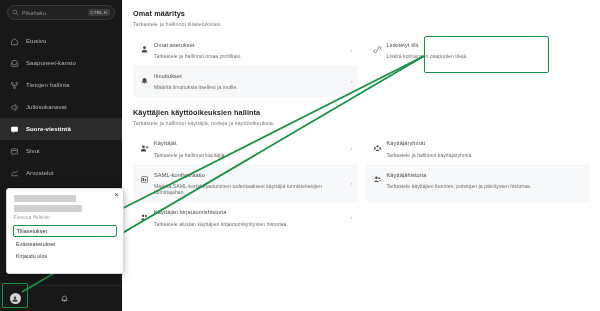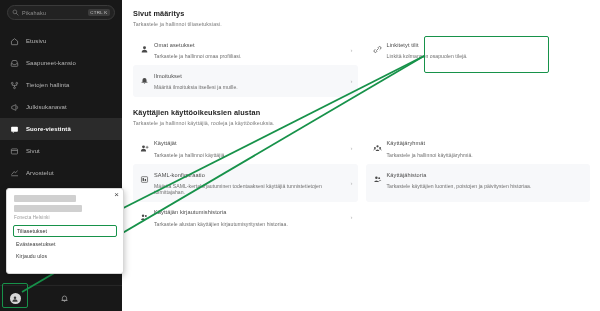--- a/index.html
+++ b/index.html
@@ -307,21 +307,21 @@
       <div class="popup-sub">Fonecta Helsinki</div>
       <div class="popup-item highlight">Tiliasetukset</div>
       <div class="popup-item">Evästeasetukset</div>
       <div class="popup-item">Kirjaudu ulos</div>
     </div>
 
   </div>
 
   <div class="main">
 
-    <div class="sec-title">Sivut määritys</div>
+    <div class="sec-title">Omat määritys</div>
     <div class="sec-sub">Tarkastele ja hallinnoi tiliasetuksiasi.</div>
 
     <div class="grid">
 
       <div class="card">
         <div class="card-head">
           <span class="card-ico">
             <svg viewBox="0 0 16 16" width="9" height="9">
                 <circle cx="8" cy="5" r="2.6" fill="#4a4a4a"></circle>
                 <path d="M3 13.4a5 5 0 0 1 10 0z" fill="#4a4a4a"></path>
@@ -360,21 +360,21 @@
         </div>
         <div class="card-desc">Määritä ilmoituksia itsellesi ja muille.</div>
         <span class="chev">›</span>
       </div>
 
       <div class="card"></div>
 
     </div>
 
     <div class="sec2">
-      <div class="sec-title">Käyttäjien käyttöoikeuksien alustan</div>
+      <div class="sec-title">Käyttäjien käyttöoikeuksien hallinta</div>
       <div class="sec-sub">Tarkastele ja hallinnoi käyttäjiä, rooleja ja käyttöoikeuksia.</div>
 
       <div class="grid">
 
         <div class="card">
           <div class="card-head">
             <span class="card-ico">
               <svg viewBox="0 0 16 16" width="9" height="9">
                   <circle cx="6.2" cy="5" r="2.5" fill="#4a4a4a"></circle>
                   <path d="M1.6 13.2a4.6 4.6 0 0 1 9.2 0z" fill="#4a4a4a"></path>

